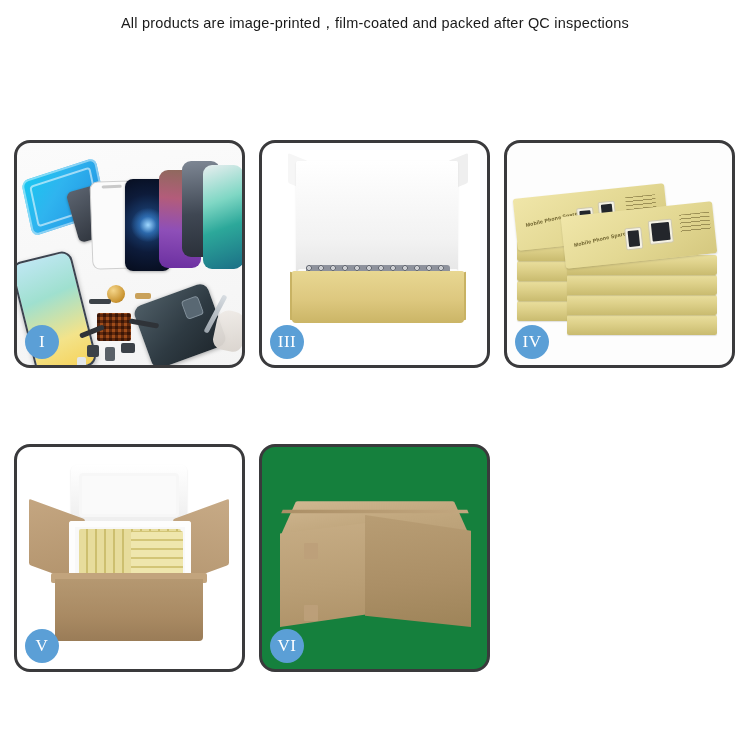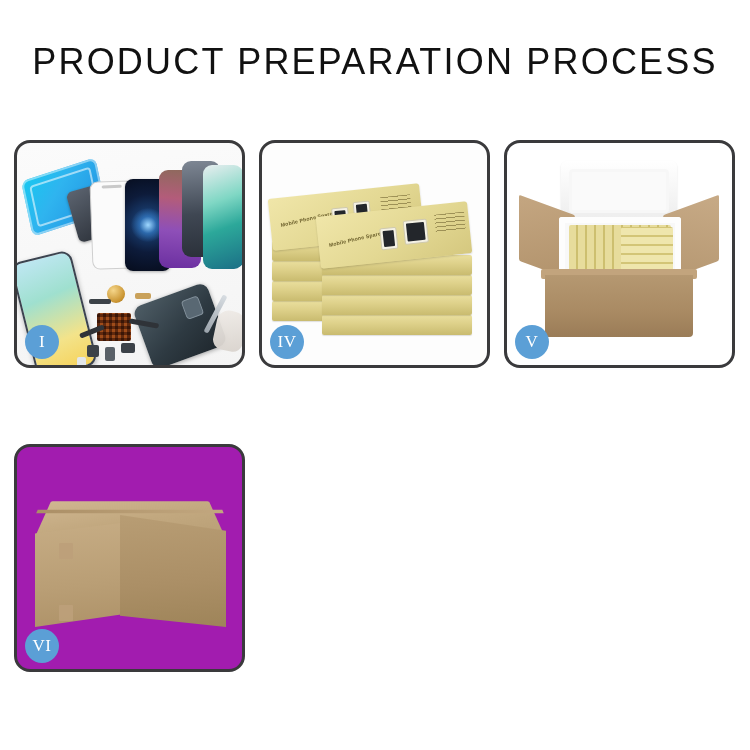--- a/index.html
+++ b/index.html
@@ -272,21 +272,21 @@
     position:absolute; left:38px; top:132px; width:148px; height:62px;
     background:linear-gradient(180deg,#b59871 0%, #a98a63 60%, #9a7c57 100%);
     border-radius:0 0 4px 4px;
   }
   .carton-rim{
     position:absolute; left:34px; top:126px; width:156px; height:10px;
     background:#c2a47d; border-radius:2px;
   }
 
   
-  .p6{ background:#a21caf; }
+  .p6{ background:#15803d; }
   .c-lid{
     position:absolute; left:18px; top:28px; width:190px; height:62px;
     background:linear-gradient(165deg,#d0b791 0%, #c2a87f 55%, #b99f76 100%);
     transform:perspective(220px) rotateX(46deg);
     transform-origin:50% 100%;
     border-radius:2px;
   }
   .c-seam{
     position:absolute; left:20px; top:62px; width:186px; height:5px;
     background:linear-gradient(90deg,#ab8f66,#c2a77f);
@@ -305,21 +305,21 @@
   .c-tape{
     position:absolute; width:14px; height:16px; background:#bda07a; opacity:.9; border-radius:1px;
   }
 </style>
 </head>
 <body>
 
 <div id="root">
 
   <div class="header">
-    <div class="title">PRODUCT PREPARATION PROCESS</div>
+    <div class="subtitle">All products are image-printed，film-coated and packed after QC inspections</div>
   </div>
 
   <div class="grid">
 
     <div class="panel p1">
       <div class="scene">
         <div class="film"></div>
         <div class="phone-dark"></div>
         <div class="glass"></div>
         <div class="scr-blue"></div>
@@ -338,20 +338,33 @@
         <div class="chip" style="left:60px;top:214px;width:9px;height:11px;background:#e3e7ea;"></div>
         <div class="flex-cable" style="left:62px;top:186px;width:26px;transform:rotate(-22deg);"></div>
         <div class="flex-cable" style="left:112px;top:178px;width:30px;transform:rotate(10deg);"></div>
         <div class="tool"></div>
         <div class="hand"></div>
       </div>
       <div class="badge">I</div>
     </div>
 
 
+    <div class="panel p3">
+      <div class="scene">
+        <div class="lid-flapL"></div>
+        <div class="lid-flapR"></div>
+        <div class="lid-back"></div>
+        <div class="box-edgeL"></div>
+        <div class="box-edgeR"></div>
+        <div class="box-inner-lip"></div>
+        <div class="bubble-fill"></div>
+        <div class="box-body"></div>
+      </div>
+      <div class="badge">III</div>
+    </div>
 
     <div class="panel p4">
       <div class="scene">
         <div class="stack">
           <div class="sbox" style="left:6px;top:132px;"></div>
           <div class="sbox" style="left:6px;top:112px;"></div>
           <div class="sbox" style="left:6px;top:92px;"></div>
           <div class="sbox" style="left:6px;top:72px;"></div>
           <div class="sbox-top" style="left:4px;top:22px;transform:rotate(-6deg);">
             <span class="slabel" style="left:10px;top:20px;transform:rotate(-7deg);">Mobile Phone Spare Parts</span>

